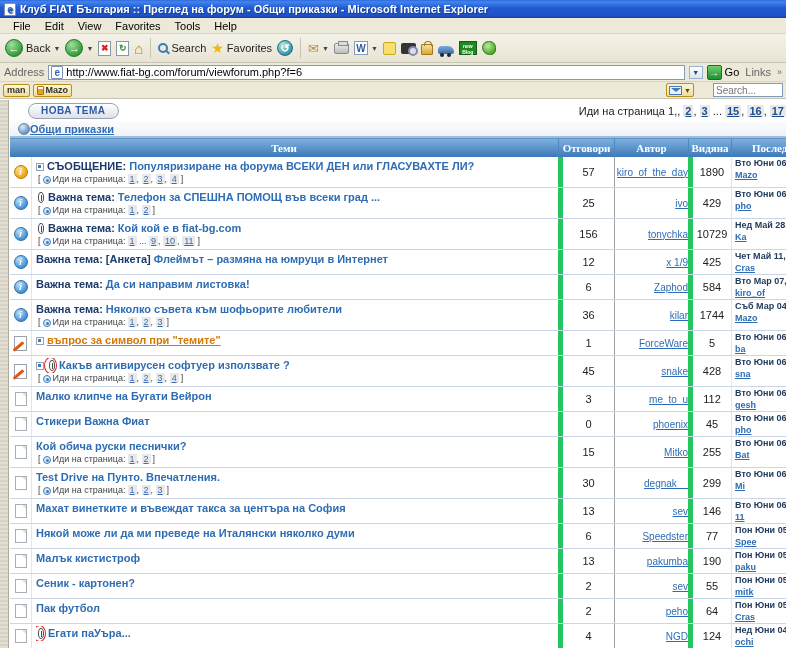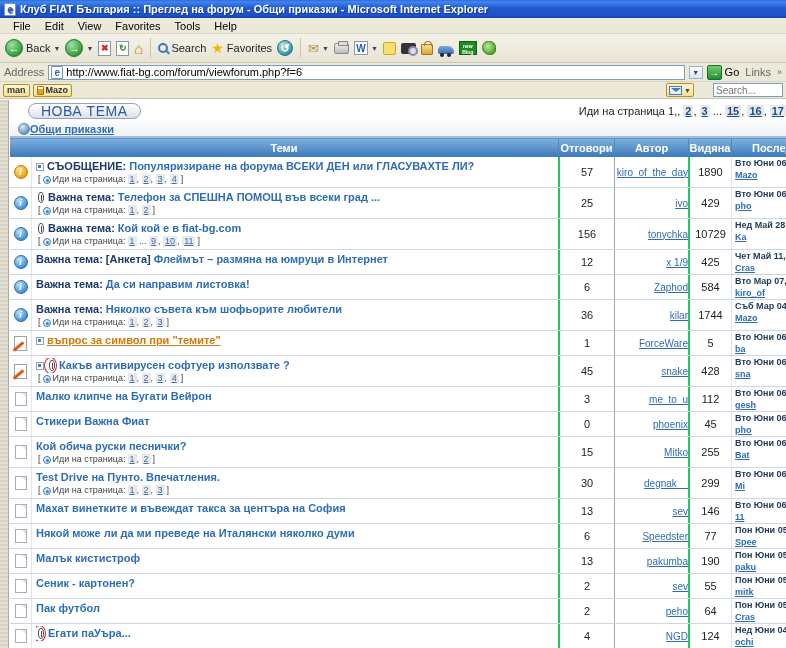--- a/index.html
+++ b/index.html
@@ -67,41 +67,41 @@
   .search-box { width:70px; height:14px; background:#fff; border:1px solid #7F9DB9; font-size:10px; color:#555; padding:0 2px; }
 
   
   .leftstrip { position:absolute; left:0; top:100px; bottom:0; width:9px;
     background:repeating-linear-gradient(to bottom,#D5D1C5 0 2px,#E2DED2 2px 4px); border-right:1px solid #AEAA9E; }
 
   
   .page { margin-left:10px; background:#fff; }
   .page-top { display:flex; align-items:center; justify-content:space-between; padding:3px 0 2px 18px; height:22px; }
   .newtopic-btn { height:16px; padding:0 12px; border:1px solid #98A2B4; border-radius:8px;
-    background:linear-gradient(#FFFFFF,#DCE1E9); color:#2A5AA4; font-size:14px; font-weight:normal; letter-spacing:0.5px; line-height:14px; }
+    background:linear-gradient(#FFFFFF,#DCE1E9); color:#2A5AA4; font-size:10px; font-weight:bold; letter-spacing:0.5px; line-height:14px; }
   .top-pag { font-size:11px; color:#222; white-space:nowrap; overflow:hidden; }
   .top-pag .pg-link { font-weight:bold; color:#1E4E8C; text-decoration:underline; background:#E9E9E9; padding:0 2px; cursor:pointer; }
   .forum-bar { display:flex; align-items:center; height:17px; padding-left:8px;
     background:linear-gradient(#FCFCFE,#EEF2F7); border-bottom:2px solid #9FBEDD; }
   .globe-icon { width:12px; height:12px; border-radius:50%; background:radial-gradient(circle at 35% 30%,#D8ECFA,#5A88B8 80%); border:1px solid #6A88A8; }
   .forum-link { font-size:11px; font-weight:bold; color:#2E6DB4; text-decoration:underline; cursor:pointer; }
 
   
   .thead { display:flex; height:19px; background:linear-gradient(to bottom,#7FB0DF,#3B79B8); color:#fff; font-size:11px; font-weight:bold; align-items:center; border-top:1px solid #5E96C8; }
-  .thead > div { border-left:1px solid #4E88BE; height:100%; display:flex; align-items:center; justify-content:center; overflow:hidden; white-space:nowrap; }
+  .thead > div { border-left:1px solid #4E88BE; height:100%; display:flex; align-items:center; justify-content:center; overflow:hidden; white-space:nowrap;font-family:Liberation Serif, serif; }
   .col-t { flex:1; border-left:none !important; }
   .col-r { width:56px; flex:0 0 56px; }
   .col-a { width:74px; flex:0 0 74px; }
   .col-v { width:43px; flex:0 0 43px; }
   .col-l { width:55px; flex:0 0 55px; justify-content:flex-start !important; padding-left:20px; }
 
   .trow { display:flex; border-bottom:1px solid #CBD7E6; font-size:11px; align-items:stretch; }
   .c-icon { width:22px; flex:0 0 22px; display:flex; align-items:center; justify-content:center; border-right:1px solid #E2E6EC; }
   .c-title { flex:1; padding:2px 4px; overflow:hidden; }
-  .c-rep, .c-views { display:flex; align-items:center; justify-content:center; color:#222; border-left:2px solid #22c55e; }
+  .c-rep, .c-views { display:flex; align-items:center; justify-content:center; color:#222; border-left:5px solid #22c55e; }
   .c-rep { width:56px; flex:0 0 56px; }
   .c-auth { width:74px; flex:0 0 74px; display:flex; align-items:center; justify-content:flex-end; border-left:1px solid #a3a3a3; }
   .c-auth a { font-size:10px; color:#2E6DB4; text-decoration:underline; cursor:pointer; white-space:nowrap; overflow:hidden; }
   .c-views { width:43px; flex:0 0 43px; }
   .c-last { width:55px; flex:0 0 55px; border-left:1px solid #E2E6EC; padding:1px 0 1px 3px; overflow:hidden; }
   .ldate { font-size:9px; font-weight:bold; color:#223B5C; white-space:nowrap; }
   .luser { text-align:left; }
   .luser a { font-size:9px; color:#2E6DB4; text-decoration:underline; font-weight:bold; cursor:pointer; white-space:nowrap; }
 
   .tline { display:flex; align-items:center; gap:3px; white-space:nowrap; overflow:hidden; line-height:15px; }

